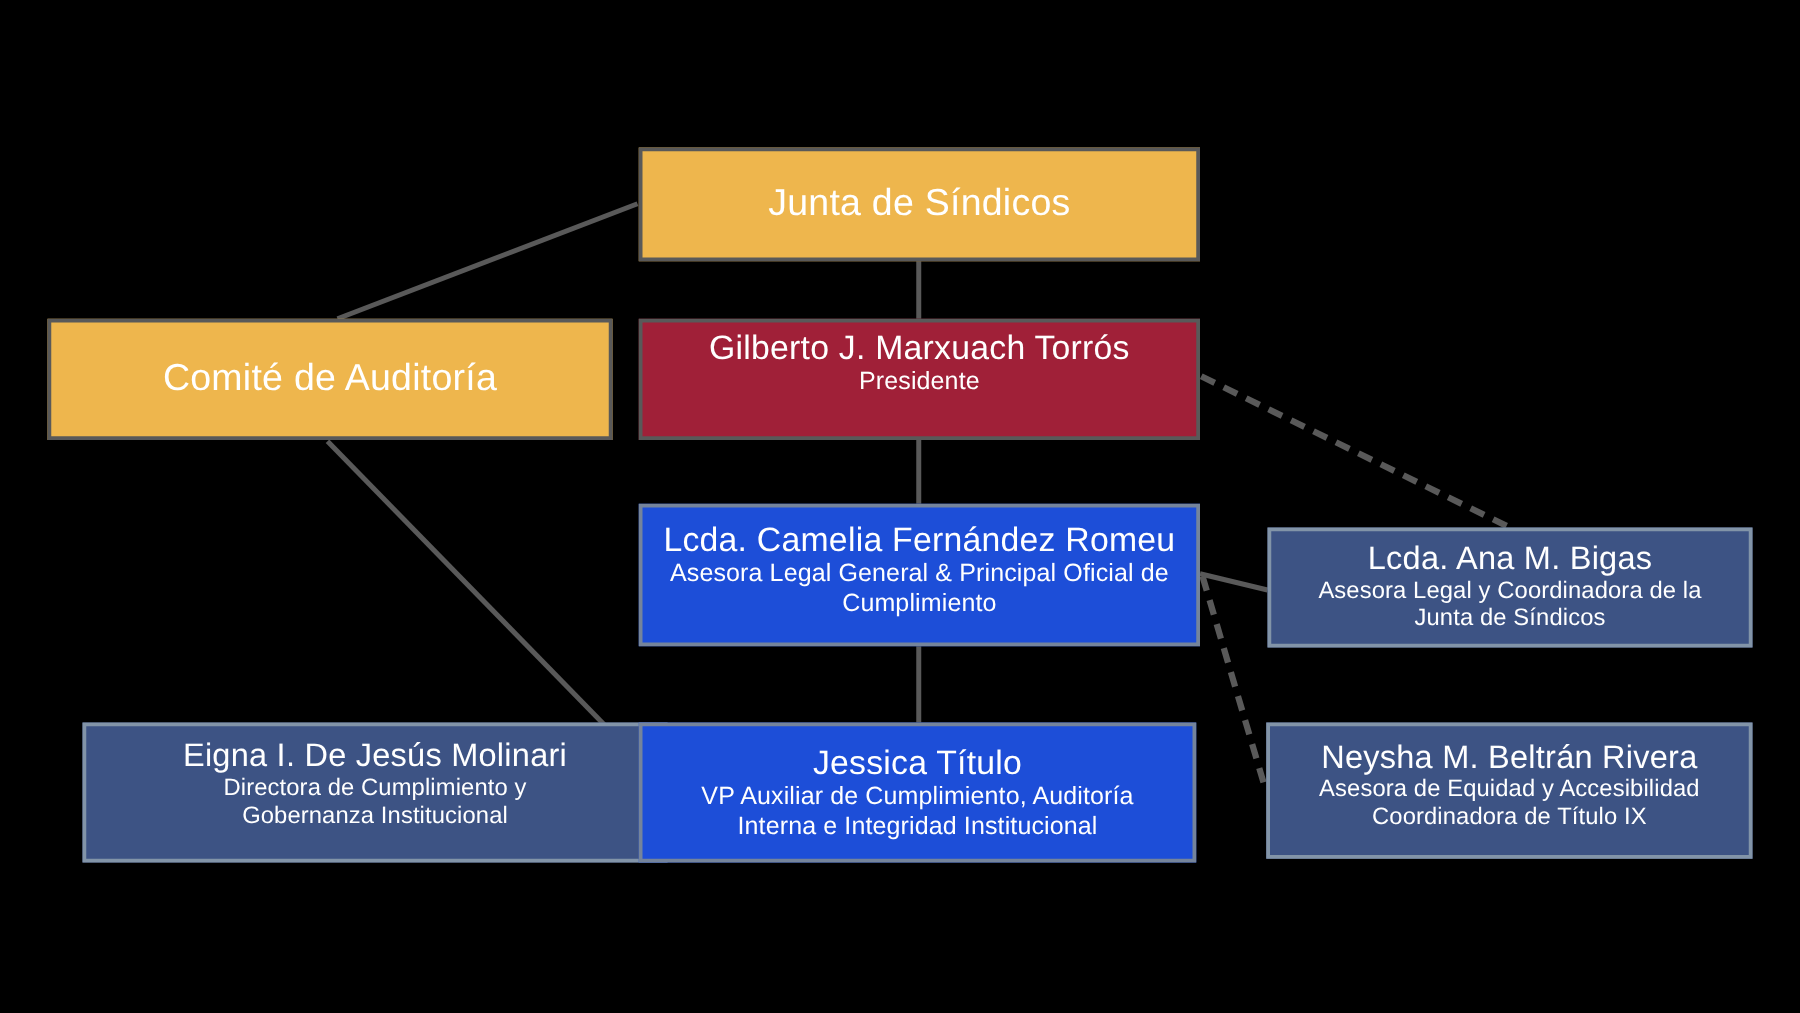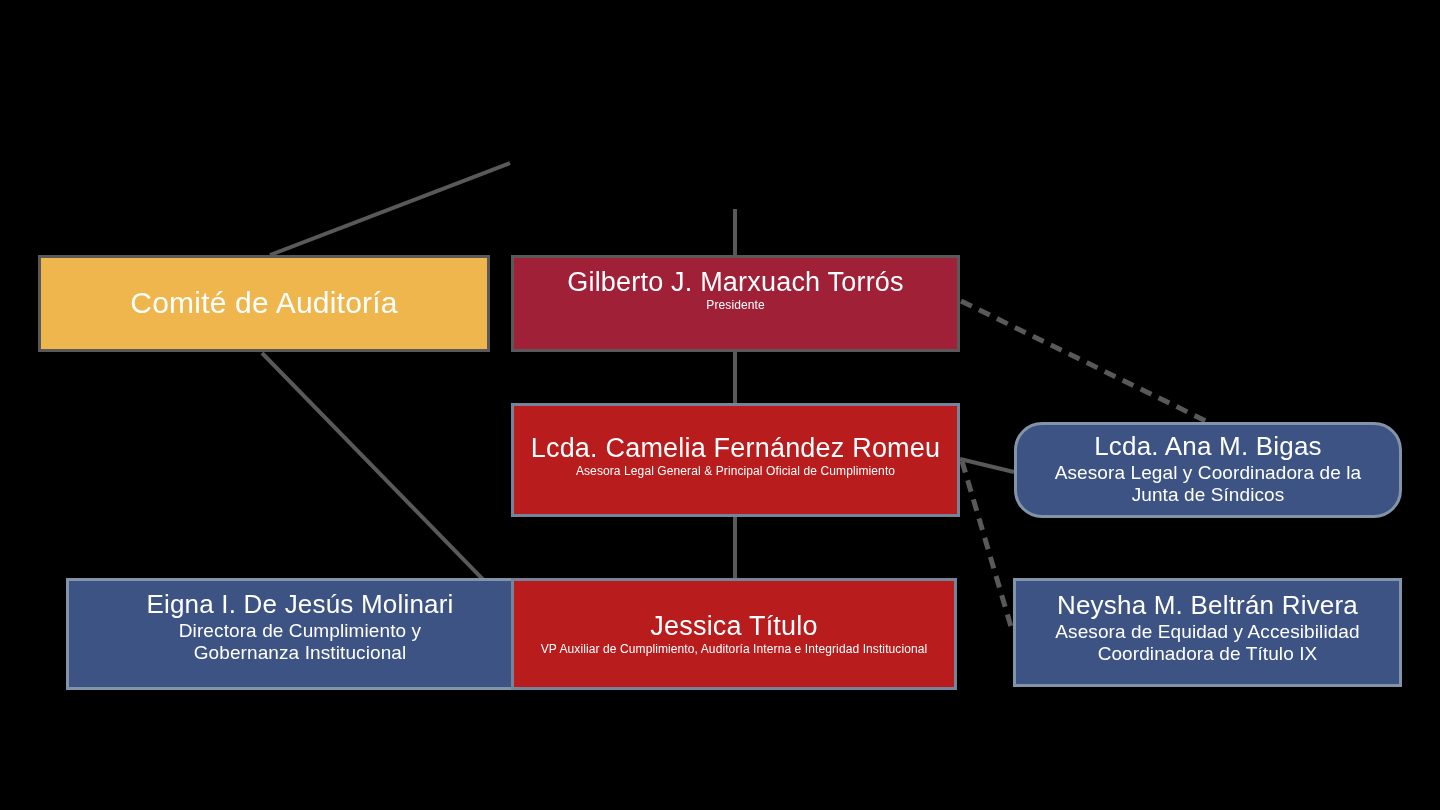--- a/index.html
+++ b/index.html
@@ -29,50 +29,50 @@
     align-items: center;
     text-align: center;
     color: #ffffff;
   }
   .node .title {
     font-size: 27px;
     line-height: 1.15;
     letter-spacing: 0.2px;
   }
   .node .subtitle {
-    font-size: 12px;
+    font-size: 20px;
     line-height: 1.18;
     letter-spacing: 0.1px;
   }
   .gold {
     background: #EEB64D;
     border: 3px solid #595959;
   }
   .gold .title {
     font-size: 30px;
   }
   .red {
     background: #A02038;
     border: 3px solid #595959;
     padding-bottom: 27px;
   }
   .navy {
-    background: #b91c1c;
+    background: #1d4ed8;
     border: 3px solid #75849B;
   }
   .blue {
     background: #3D5384;
     border: 3px solid #8294A8;
   }
   
   #node-junta      { left: 511px;  top: 118px; width: 449px; height: 91px;  }
   #node-comite     { left: 38px;   top: 255px; width: 452px; height: 97px;  }
   #node-presidente { left: 511px;  top: 255px; width: 449px; height: 97px;  }
   #node-camelia    { left: 511px;  top: 403px; width: 449px; height: 114px; padding-bottom: 8px; }
-  #node-ana        { left: 1014px; top: 422px; width: 388px; height: 96px;  padding-bottom: 2px; border-radius: 28px; }
+  #node-ana        { left: 1014px; top: 422px; width: 388px; height: 96px;  padding-bottom: 2px; }
   #node-eigna      { left: 66px;   top: 578px; width: 468px; height: 112px; padding-bottom: 14px; }
   #node-jessica    { left: 511px;  top: 578px; width: 446px; height: 112px; }
   #node-neysha     { left: 1013px; top: 578px; width: 389px; height: 109px; padding-bottom: 8px; }
 
   #node-ana .title, #node-eigna .title, #node-neysha .title { font-size: 26px; }
   #node-ana .subtitle, #node-eigna .subtitle, #node-neysha .subtitle { font-size: 19px; }
 
   #node-camelia .subtitle  { max-width: 432px; }
   #node-jessica .subtitle  { max-width: 400px; }
   #node-eigna .subtitle    { max-width: 300px; }
@@ -90,20 +90,23 @@
     <line x1="735" y1="352" x2="735" y2="403" stroke="#595959" stroke-width="4"></line>
     <line x1="735" y1="517" x2="735" y2="578" stroke="#595959" stroke-width="4"></line>
     <line x1="262" y1="353" x2="510" y2="607" stroke="#595959" stroke-width="4"></line>
     <line x1="458" y1="634" x2="511" y2="634" stroke="#595959" stroke-width="4"></line>
     <line x1="960" y1="459" x2="1014" y2="472" stroke="#595959" stroke-width="4"></line>
 
     <line x1="961" y1="301" x2="1210" y2="423" stroke="#595959" stroke-width="5" stroke-dasharray="12 8"></line>
     <line x1="962" y1="461" x2="1012" y2="630" stroke="#595959" stroke-width="5" stroke-dasharray="12 8"></line>
   </svg>
 
+  <div class="node gold" id="node-junta">
+    <div class="title">Junta de Síndicos</div>
+  </div>
 
   <div class="node gold" id="node-comite">
     <div class="title">Comité de Auditoría</div>
   </div>
 
   <div class="node red" id="node-presidente">
     <div class="title">Gilberto J. Marxuach Torrós</div>
     <div class="subtitle">Presidente</div>
   </div>
 

